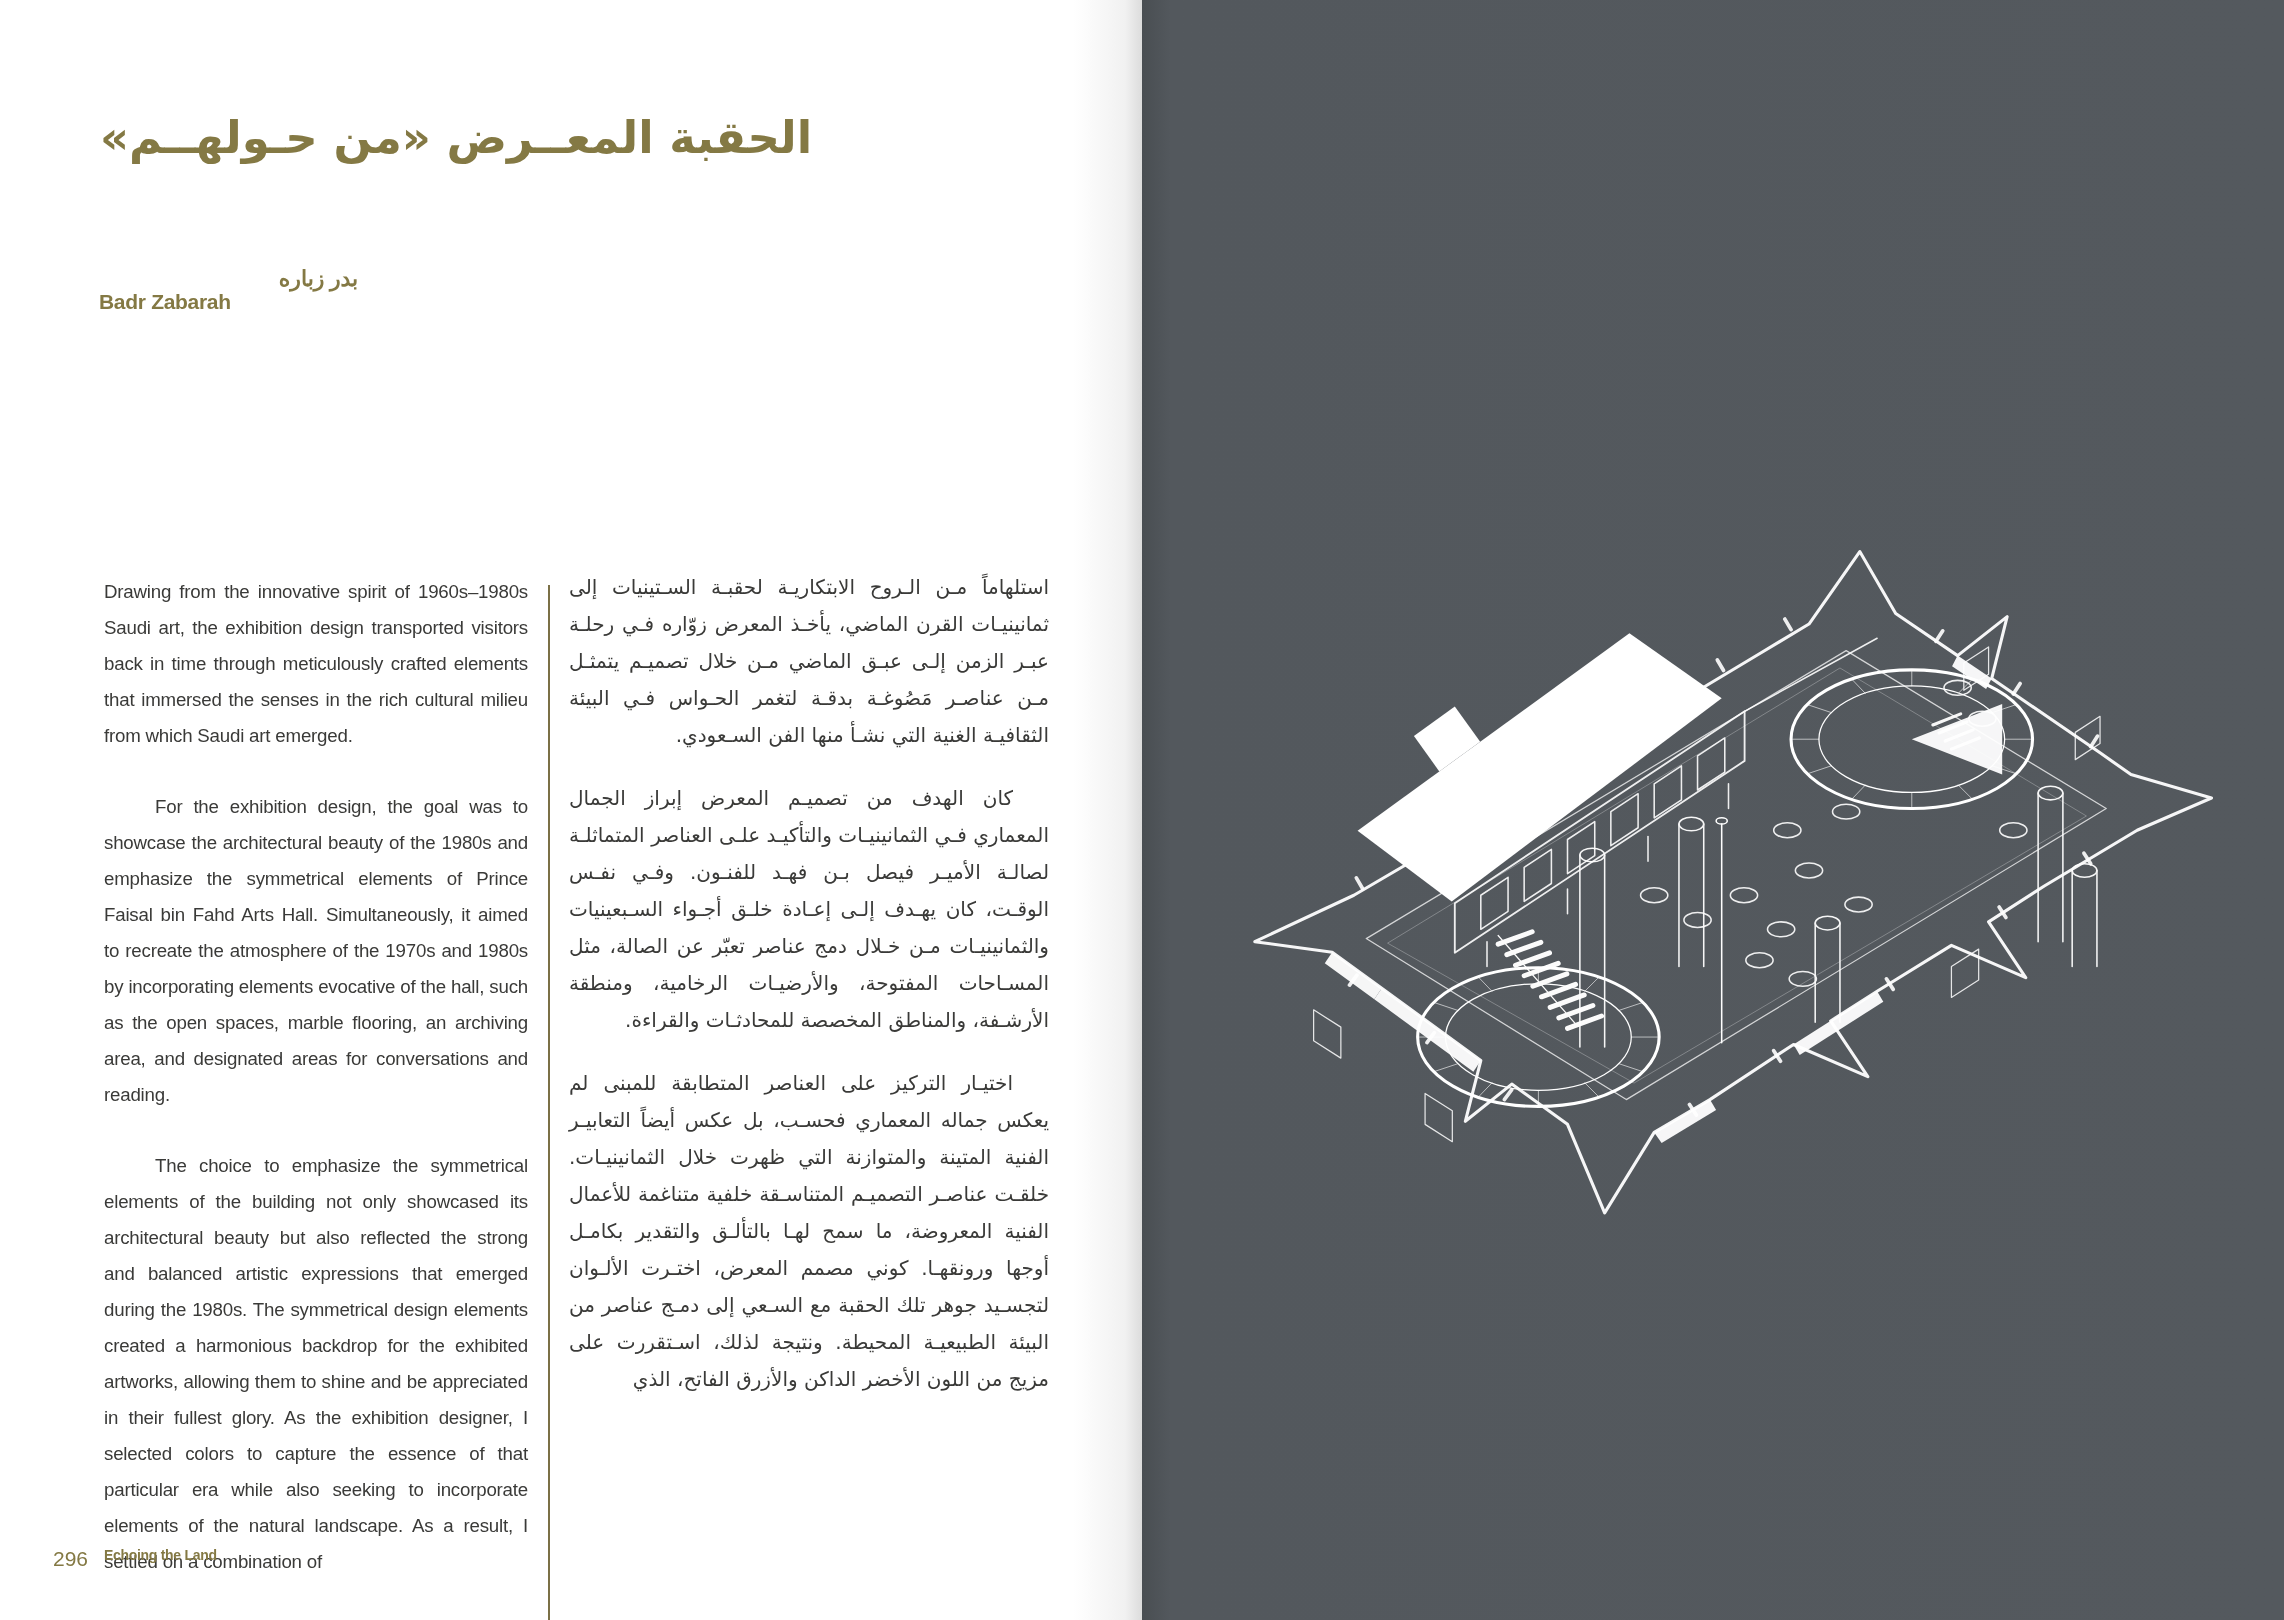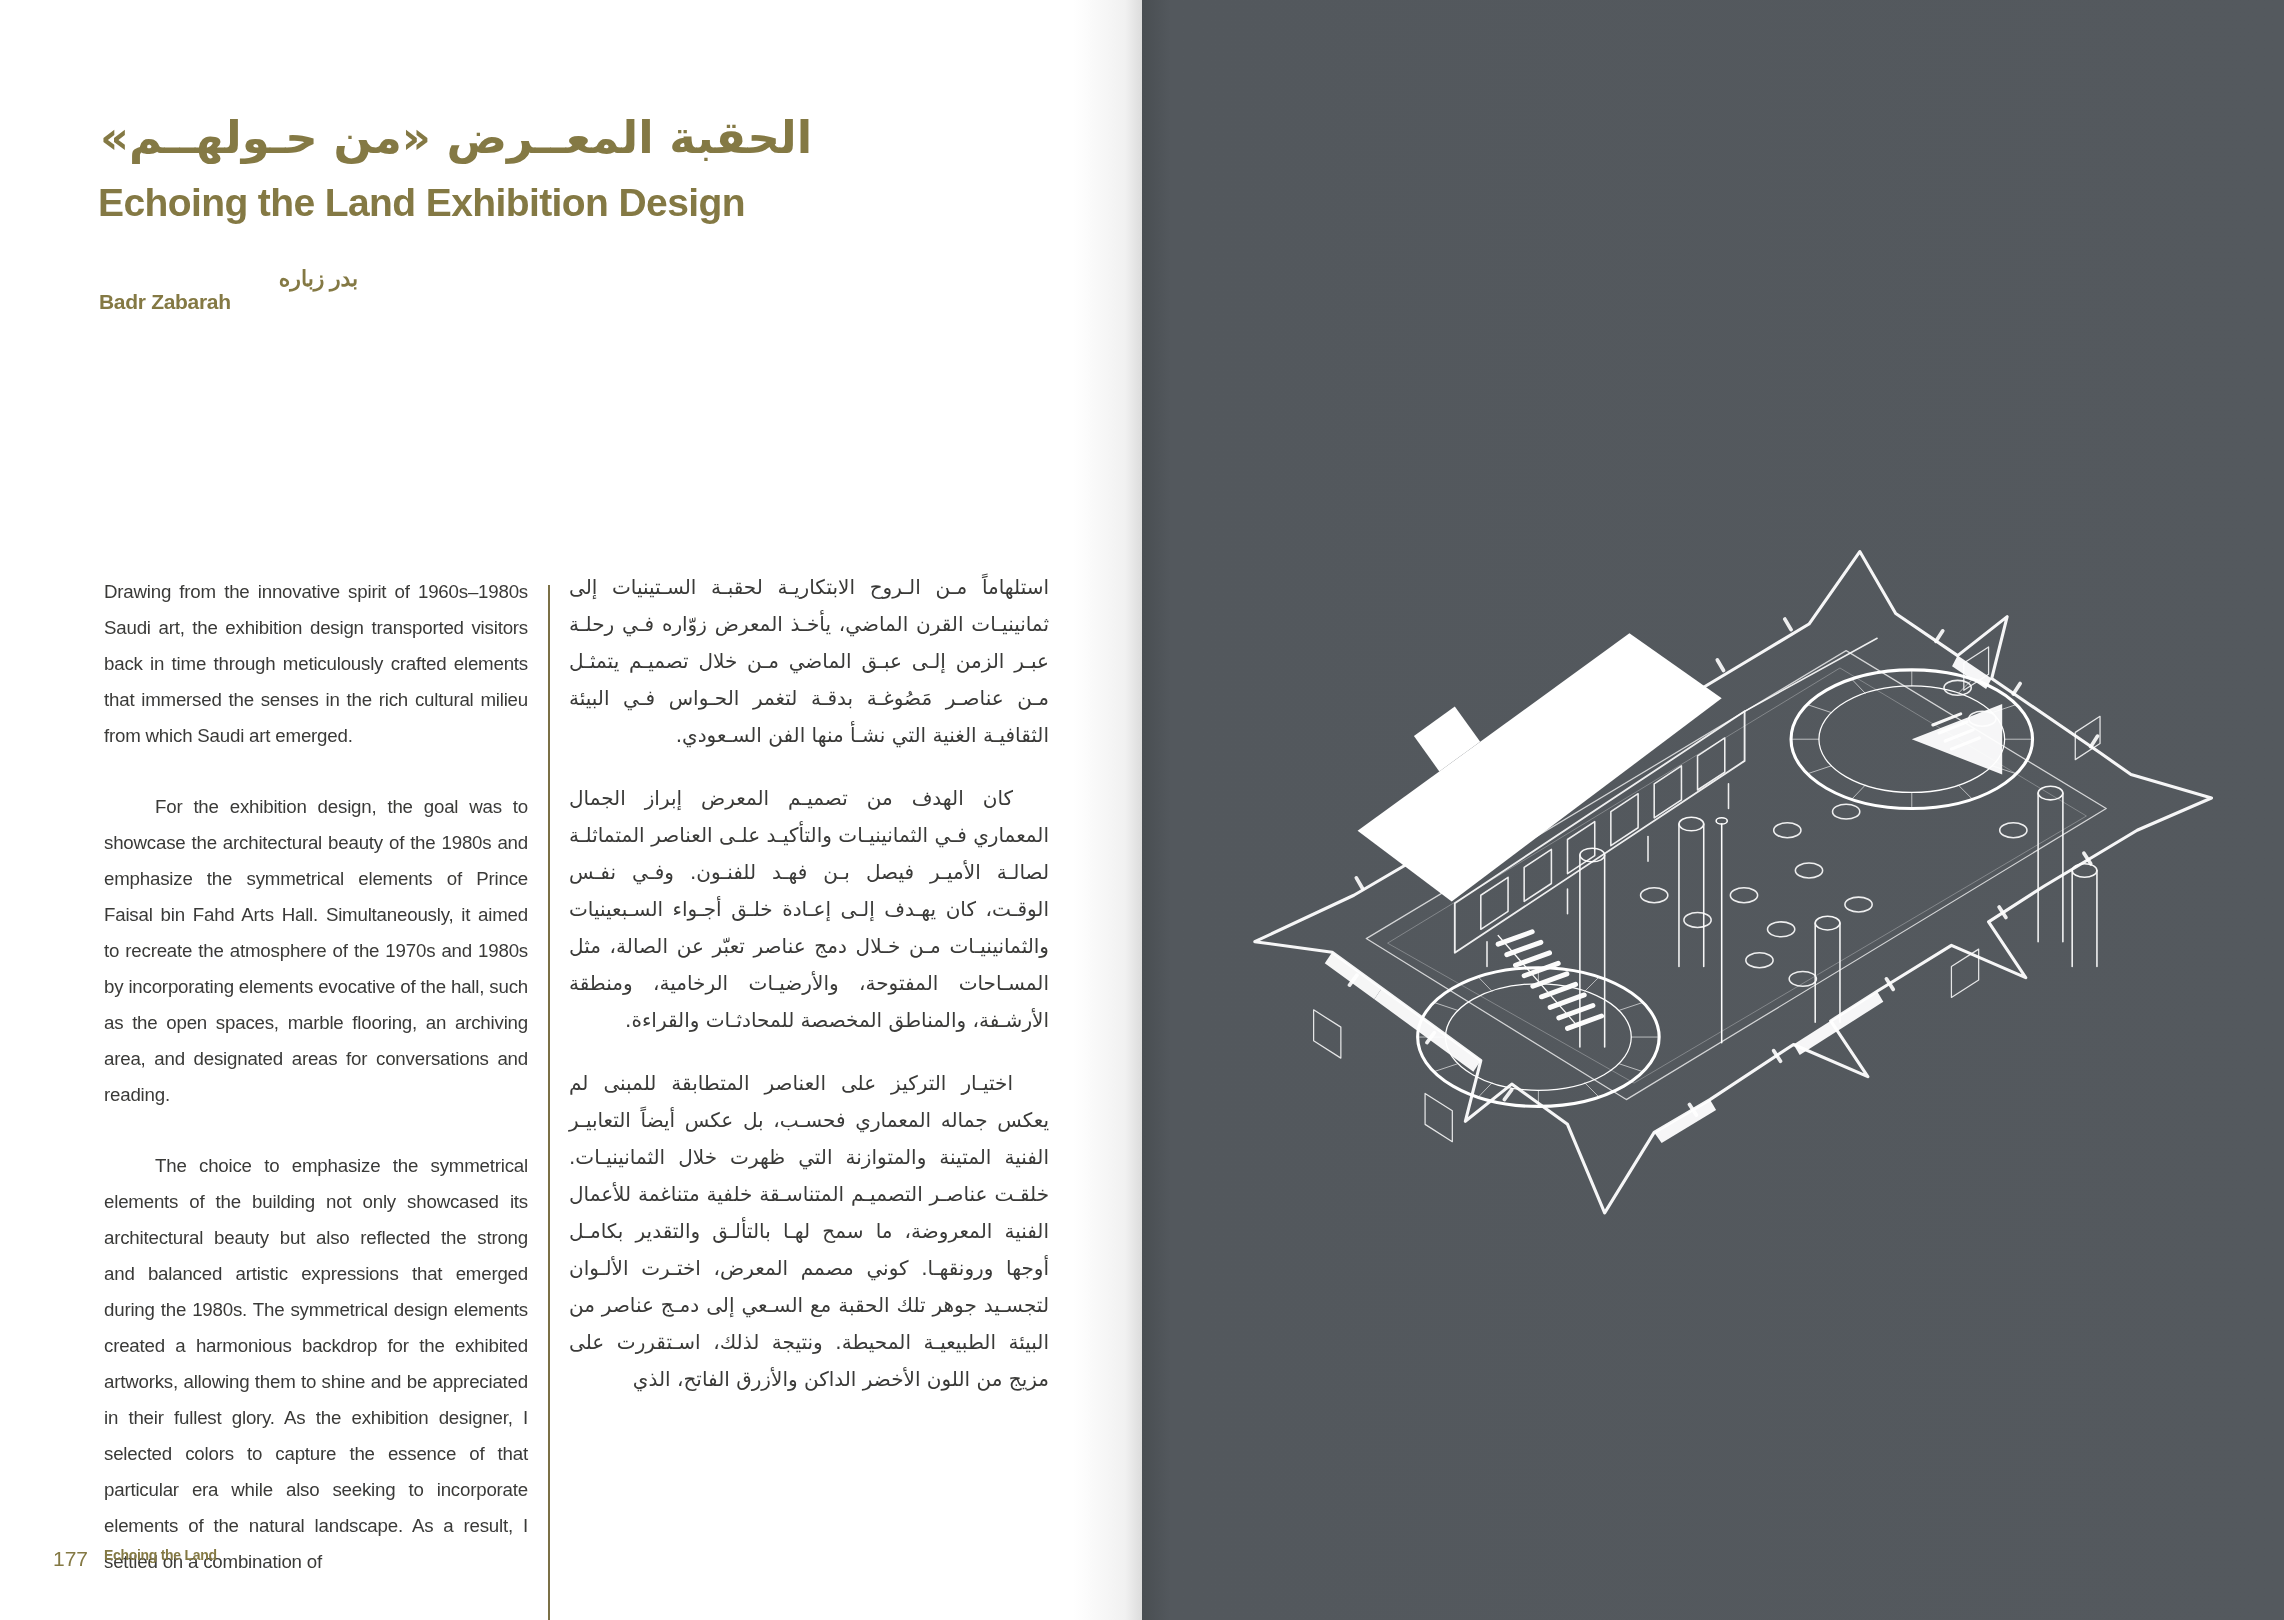--- a/index.html
+++ b/index.html
@@ -59,40 +59,39 @@
   .footlabel{position:absolute;left:104px;top:0;font-size:14px;font-weight:700;letter-spacing:-0.3px;}
   .iso-svg{position:absolute;left:75px;top:533px;}
 </style>
 </head>
 <body>
 
 <div>
 
   <section class="page-left">
     <h1 class="title-ar">الحقبة المعــرض «من حـولهــم»</h1>
-    <h2 class="title-en">Echoing the Land Exhibition Design</h2>
     <div class="author-ar">بدر زباره</div>
     <div class="author-en">Badr Zabarah</div>
 
     <div class="col-en">
       <p>Drawing from the innovative spirit of 1960s–1980s Saudi art, the exhibition design transported visitors back in time through meticulously crafted elements that immersed the senses in the rich cultural milieu from which Saudi art emerged.</p>
       <p class="indent">For the exhibition design, the goal was to showcase the architectural beauty of the 1980s and emphasize the symmetrical elements of Prince Faisal bin Fahd Arts Hall. Simultaneously, it aimed to recreate the atmosphere of the 1970s and 1980s by incorporating elements evocative of the hall, such as the open spaces, marble flooring, an archiving area, and designated areas for conversations and reading.</p>
       <p class="indent">The choice to emphasize the symmetrical elements of the building not only showcased its architectural beauty but also reflected the strong and balanced artistic expressions that emerged during the 1980s. The symmetrical design elements created a harmonious backdrop for the exhibited artworks, allowing them to shine and be appreciated in their fullest glory. As the exhibition designer, I selected colors to capture the essence of that particular era while also seeking to incorporate elements of the natural landscape. As a result, I settled on a combination of</p>
     </div>
 
     <div class="divider"></div>
 
     <div class="col-ar">
       <p>استلهاماً مـن الـروح الابتكاريـة لحقبـة السـتينيات إلى ثمانينيـات القرن الماضي، يأخـذ المعرض زوّاره فـي رحلـة عبـر الزمن إلـى عبـق الماضي مـن خلال تصميـم يتمثـل مـن عناصـر مَصُوغـة بدقـة لتغمر الحـواس فـي البيئة الثقافيـة الغنية التي نشـأ منها الفن السـعودي.</p>
       <p class="indent">كان الهدف من تصميـم المعرض إبراز الجمال المعماري فـي الثمانينيـات والتأكيـد علـى العناصر المتماثلـة لصالـة الأميـر فيصل بـن فهـد للفنـون. وفـي نفـس الوقـت، كان يهـدف إلـى إعـادة خلـق أجـواء السـبعينيات والثمانينيـات مـن خـلال دمج عناصر تعبّر عن الصالة، مثل المسـاحات المفتوحة، والأرضيـات الرخامية، ومنطقة الأرشـفة، والمناطق المخصصة للمحادثـات والقراءة.</p>
       <p class="indent">اختيـار التركيز على العناصر المتطابقة للمبنى لم يعكس جماله المعماري فحسـب، بل عكس أيضاً التعابيـر الفنية المتينة والمتوازنة التي ظهرت خلال الثمانينيـات. خلقـت عناصـر التصميـم المتناسـقة خلفية متناغمة للأعمال الفنية المعروضة، ما سمح لهـا بالتألـق والتقدير بكامـل أوجها ورونقهـا. كوني مصمم المعرض، اختـرت الألـوان لتجسـيد جوهر تلك الحقبة مع السـعي إلى دمـج عناصر من البيئة الطبيعيـة المحيطة. ونتيجة لذلك، اسـتقررت على مزيج من اللون الأخضر الداكن والأزرق الفاتح، الذي</p>
     </div>
 
     <footer class="footer">
-      <span class="pagenum">177</span>
+      <span class="pagenum">296</span>
       <span class="footlabel">Echoing the Land</span>
     </footer>
   </section>
 
   <section class="page-right">
     <svg class="iso-svg" width="1023" height="805" viewBox="0 0 1640 1300" xmlns="http://www.w3.org/2000/svg">
       <g stroke="#ffffff" fill="none" stroke-linejoin="round" stroke-linecap="round">
 
         <path stroke-width="5" opacity="0.95" d="
           M 55,660 L 215,585 L 355,503 L 330,420 L 425,462 L 560,380

